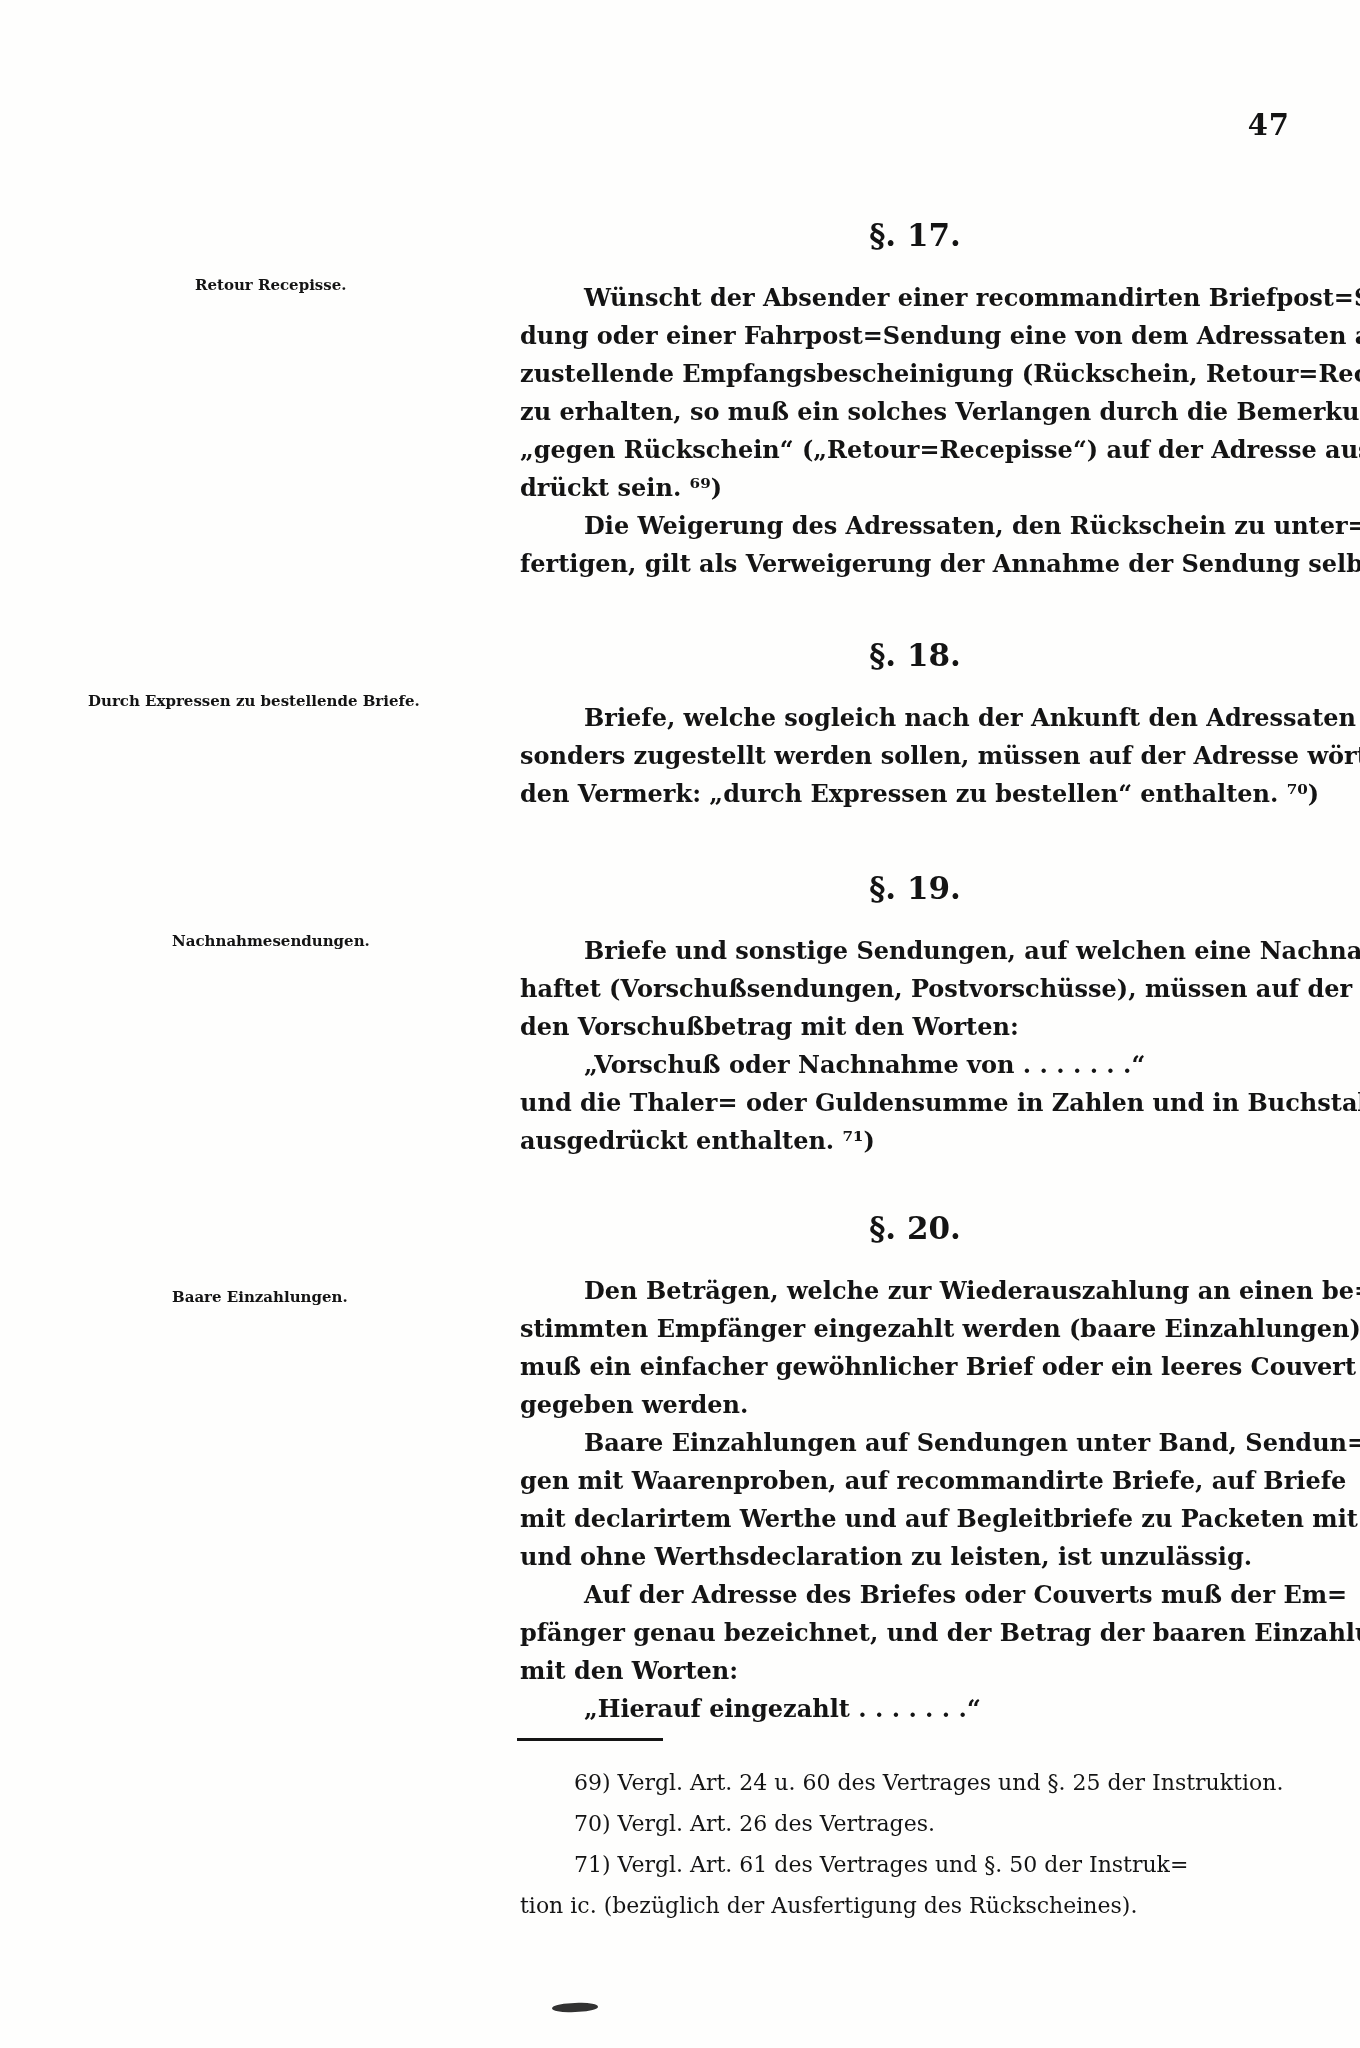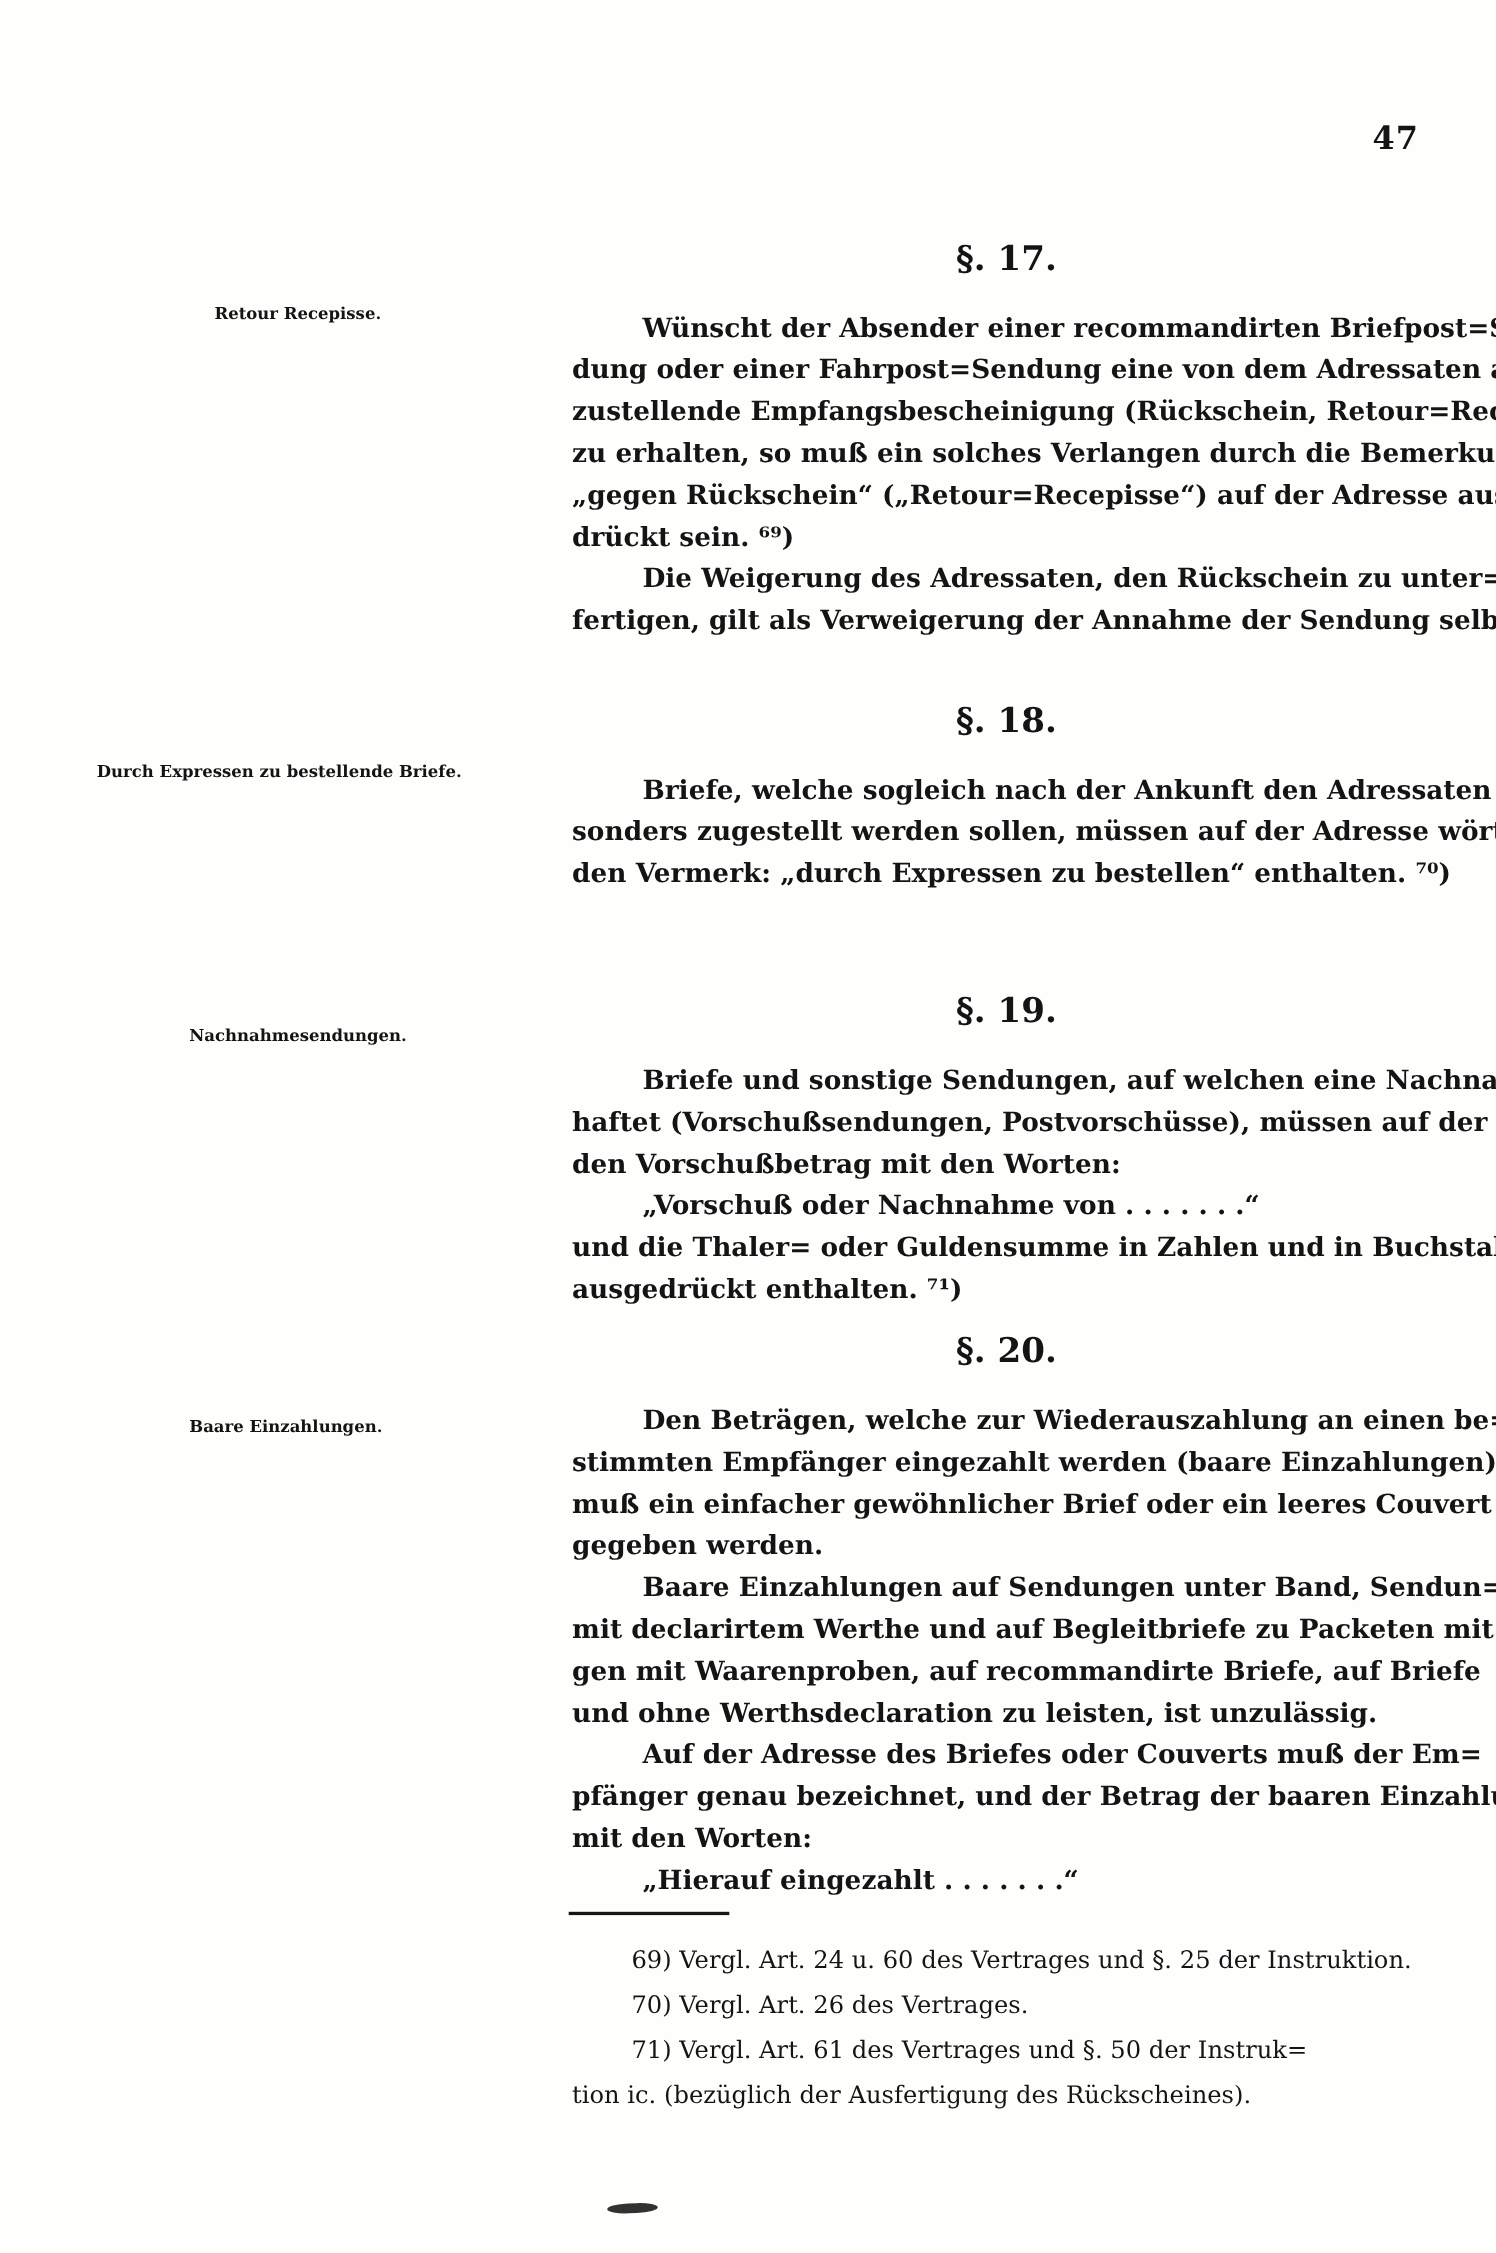--- a/index.html
+++ b/index.html
@@ -115,21 +115,21 @@
 
   <section class="sec" style="top:635px;">
     <h2 class="heading">§. 18.</h2>
     <div class="para">
       <div class="line first">Briefe, welche sogleich nach der Ankunft den Adressaten be=</div>
       <div class="line">sonders zugestellt werden sollen, müssen auf der Adresse wörtlich</div>
       <div class="line">den Vermerk: „durch Expressen zu bestellen“ enthalten. ⁷⁰)</div>
     </div>
   </section>
 
-  <section class="sec" style="top:868px;margin-top:31px;">
+  <section class="sec" style="top:868px;">
     <h2 class="heading">§. 19.</h2>
     <div class="para">
       <div class="line first">Briefe und sonstige Sendungen, auf welchen eine Nachnahme</div>
       <div class="line">haftet (Vorschußsendungen, Postvorschüsse), müssen auf der Adresse</div>
       <div class="line">den Vorschußbetrag mit den Worten:</div>
     </div>
     <div class="para">
       <div class="line first">„Vorschuß oder Nachnahme von . . . . . . .“</div>
     </div>
     <div class="para">
@@ -141,22 +141,22 @@
   <section class="sec" style="top:1208px;">
     <h2 class="heading">§. 20.</h2>
     <div class="para">
       <div class="line first">Den Beträgen, welche zur Wiederauszahlung an einen be=</div>
       <div class="line">stimmten Empfänger eingezahlt werden (baare Einzahlungen),</div>
       <div class="line">muß ein einfacher gewöhnlicher Brief oder ein leeres Couvert bei=</div>
       <div class="line">gegeben werden.</div>
     </div>
     <div class="para">
       <div class="line first">Baare Einzahlungen auf Sendungen unter Band, Sendun=</div>
+      <div class="line">gen mit Waarenproben, auf recommandirte Briefe, auf Briefe</div>
       <div class="line">mit declarirtem Werthe und auf Begleitbriefe zu Packeten mit</div>
-      <div class="line">gen mit Waarenproben, auf recommandirte Briefe, auf Briefe</div>
       <div class="line">und ohne Werthsdeclaration zu leisten, ist unzulässig.</div>
     </div>
     <div class="para">
       <div class="line first">Auf der Adresse des Briefes oder Couverts muß der Em=</div>
       <div class="line">pfänger genau bezeichnet, und der Betrag der baaren Einzahlung</div>
       <div class="line">mit den Worten:</div>
     </div>
     <div class="para">
       <div class="line first">„Hierauf eingezahlt . . . . . . .“</div>
     </div>

